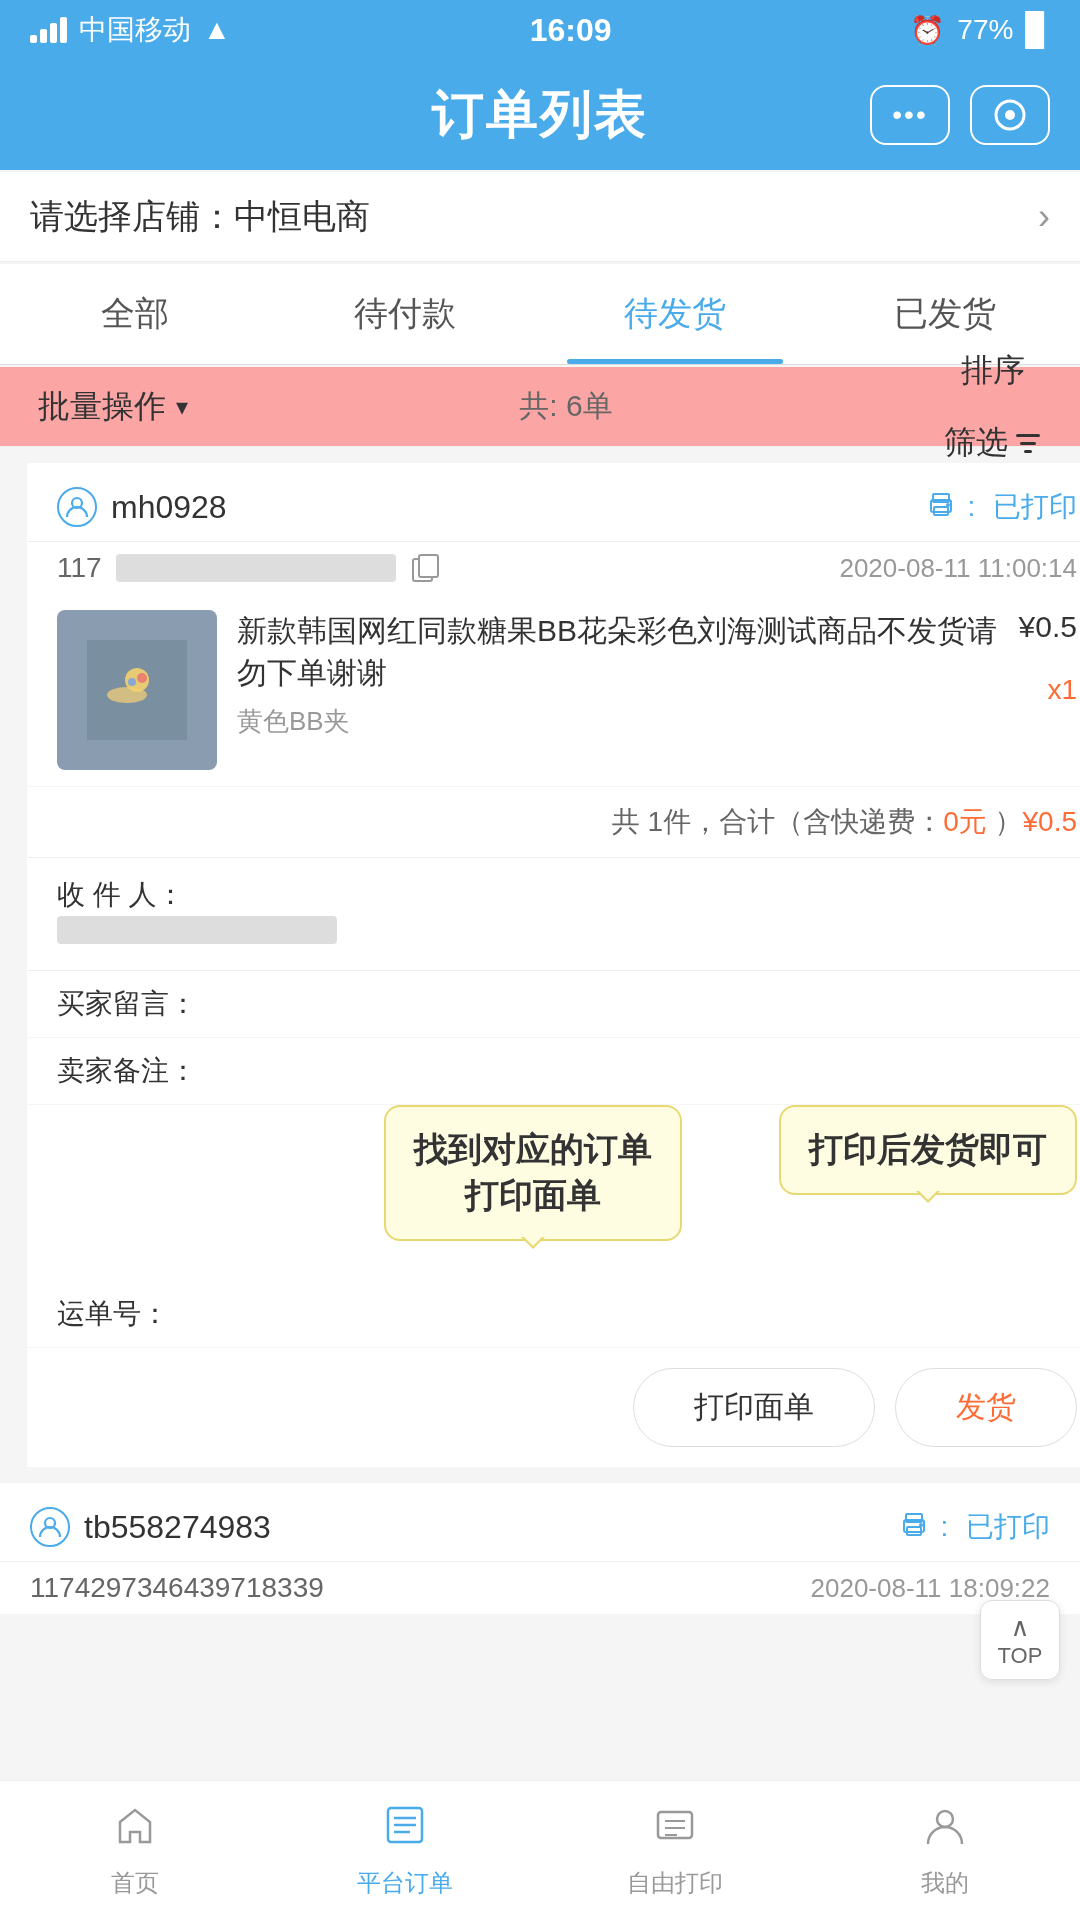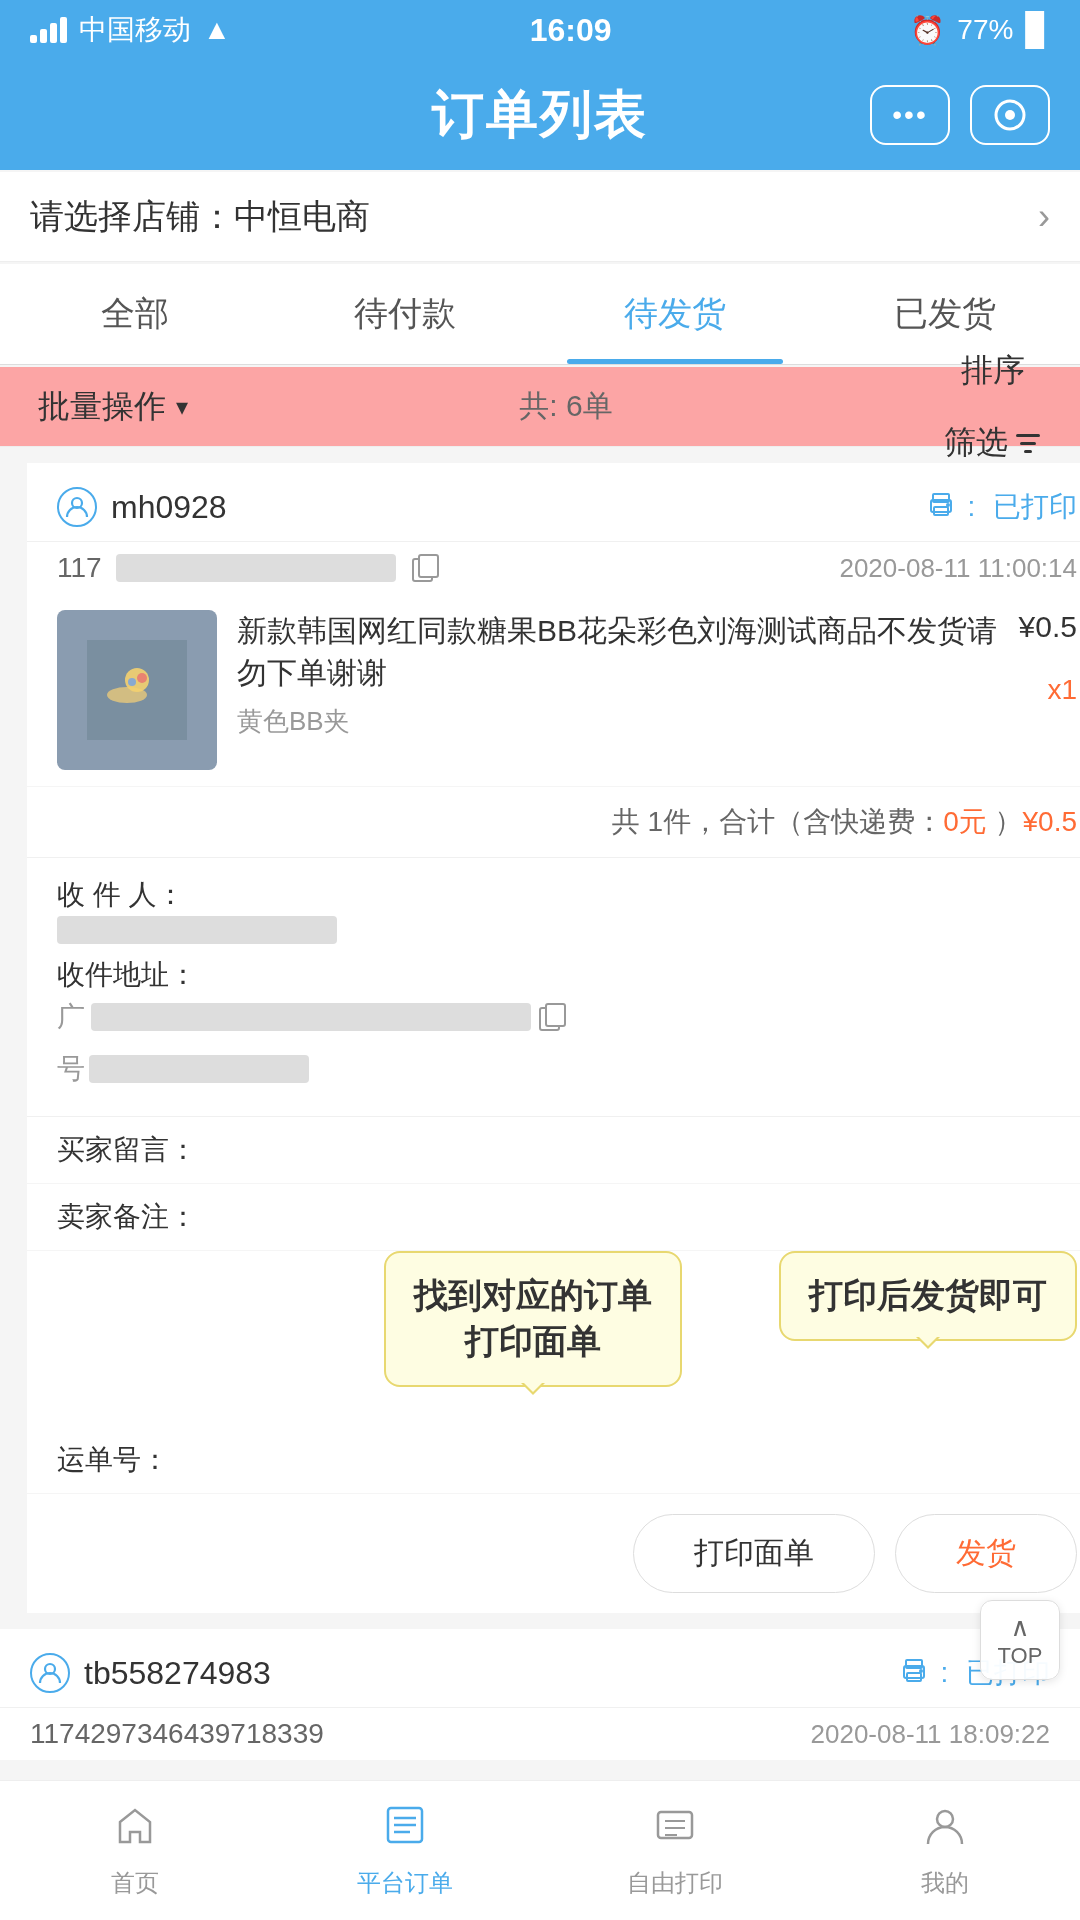--- a/index.html
+++ b/index.html
@@ -590,35 +590,20 @@
     共 <span>1</span>件，合计（含快递费：<span class="summary-highlight">0元</span> ）<span class="summary-price">¥0.5</span>
   </div>
 
   <div class="address-section">
     <div class="address-row">
       <span class="address-label">收 件 人：</span>
       <span class="address-value">
         <div class="blurred-bar" style="width:280px;"></div>
       </span>
     </div>
-    <div class="address-row">
-      <span class="address-label">收件地址：</span>
-      <span class="address-value" style="flex-wrap:wrap;gap:6px;">
-        <span style="color:#999;">广</span>
-        <div class="blurred-bar" style="width:440px;display:inline-block;"></div>
-        <svg width="32" height="32" viewBox="0 0 32 32" fill="none">
-          <rect x="3" y="7" width="19" height="22" rx="2" stroke="#999" stroke-width="2"></rect>
-          <rect x="9" y="3" width="19" height="22" rx="2" fill="white" stroke="#999" stroke-width="2"></rect>
-        </svg>
-        <div style="width:100%;display:flex;align-items:center;margin-top:4px;">
-          <span style="color:#999;">号</span>
-          <div class="blurred-bar" style="width:220px;display:inline-block;margin-left:4px;"></div>
-        </div>
-      </span>
-    </div>
   </div>
 
   <div class="info-row">
     <span class="info-label">买家留言：</span>
     <span></span>
   </div>
 
   <div class="info-row">
     <span class="info-label">卖家备注：</span>
   </div>

